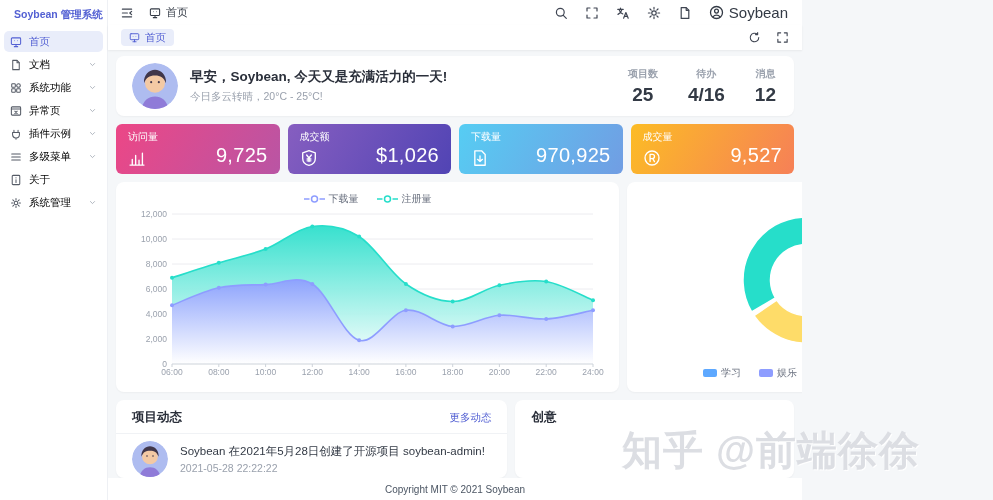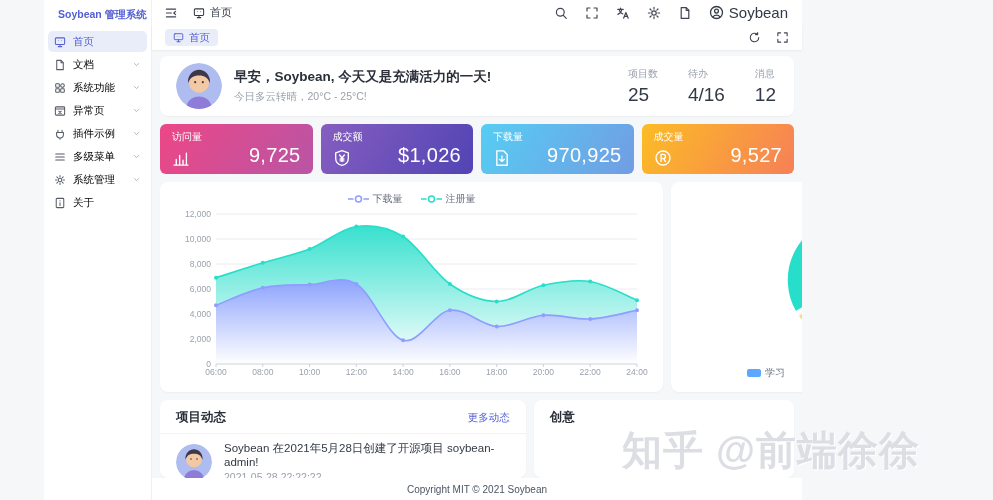--- a/index.html
+++ b/index.html
@@ -1,19 +1,19 @@
 <!DOCTYPE html>
 <html style="--primary: #5360d3;"><head>
 <meta charset="utf-8">
 <style>
   :root{ --primary:#5360d3; }
   *{box-sizing:border-box;}
   html,body{width:993px;height:500px;margin:0;overflow:hidden;background:#f5f7f9;
     font-family:"Liberation Sans","DejaVu Sans",sans-serif;-webkit-font-smoothing:antialiased;}
-  .app{display:flex;width:802px;height:500px;position:relative;padding-left:44px;}
+  .app{display:flex;width:802px;height:500px;position:relative;}
 
   
   .sidebar{width:108px;background:#fff;border-right:1px solid #eef0f4;flex-shrink:0;display:flex;flex-direction:column;}
   .logo{height:29px;display:flex;align-items:center;gap:5px;padding:0 9px;cursor:pointer;}
   .logo-title{font-size:10.5px;font-weight:700;color:var(--primary);white-space:nowrap;}
   #menu{list-style:none;margin:2px 0 0;padding:0 4px;display:flex;flex-direction:column;gap:2px;}
   .menu-item{height:21px;display:flex;align-items:center;gap:7px;padding:0 6px;border-radius:5px;color:#000000;cursor:pointer;}
   .menu-item .mi-label{font-size:10.5px;flex:1;white-space:nowrap;}
   .menu-item.active{background:#e9edfa;color:var(--primary);}
   .mi-icon{display:flex;color:#555b66;}
@@ -38,21 +38,21 @@
   .content{flex:1;min-height:0;padding:6px 8px 0;display:flex;flex-direction:column;gap:8px;overflow:hidden;}
   .card{background:#fff;border-radius:8px;box-shadow:0 1px 2px rgba(0,0,0,.04);}
 
   
   .greeting{height:60px;flex-shrink:0;display:flex;align-items:center;gap:12px;padding:0 16px;}
   .g-avatar{width:46px;height:46px;border-radius:50%;overflow:hidden;flex-shrink:0;}
   .g-text{flex:1;min-width:0;}
   .g-title{font-size:13.5px;font-weight:700;color:#2a2f3a;margin:0 0 4px;}
   .g-sub{font-size:10.5px;color:#9aa1ad;margin:0;}
   .g-stats{display:flex;gap:30px;padding-right:2px;}
-  .g-stat{text-align:left;}
+  .g-stat{text-align:center;font-weight:bold;}
   .g-stat-label{font-size:10px;color:#9aa1ad;margin-bottom:3px;}
   .g-stat-value{font-size:19px;color:#333a45;}
 
   
   .stat-row{display:grid;grid-template-columns:repeat(4,1fr);gap:8px;height:50px;flex-shrink:0;border-radius:8px;}
   .stat-card{border-radius:6px;padding:6px 12px 7px;color:#fff;display:flex;flex-direction:column;justify-content:space-between;}
   .sc-label{font-size:10px;}
   .sc-bottom{display:flex;justify-content:space-between;align-items:flex-end;}
   .sc-value{font-size:20px;font-weight:500;letter-spacing:.3px;}
 
@@ -178,40 +178,40 @@
           <span class="mi-label">多级菜单</span>
           <span class="mi-chevron">
             <svg class="ic" viewBox="0 0 14 14" width="9" height="9">
               <path d="M3.8 5.5L7 8.7l3.2-3.2"></path>
             </svg>
           </span>
         </li>
         <li class="menu-item">
           <span class="mi-icon">
             <svg class="ic" viewBox="0 0 14 14" width="12" height="12">
+              <rect x="2.6" y="1.6" width="8.8" height="10.8" rx="1"></rect>
+              <path d="M7 6.6V10"></path>
+              <circle class="fl" cx="7" cy="4.5" r=".65"></circle>
+            </svg>
+          </span>
+          <span class="mi-label">关于</span>
+        </li>
+        <li class="menu-item">
+          <span class="mi-icon">
+            <svg class="ic" viewBox="0 0 14 14" width="12" height="12">
               <circle cx="7" cy="7" r="2.1"></circle>
               <path d="M7 1.8v1.6M7 10.6v1.6M1.8 7h1.6M10.6 7h1.6M3.3 3.3l1.1 1.1M9.6 9.6l1.1 1.1M10.7 3.3L9.6 4.4M4.4 9.6l-1.1 1.1"></path>
             </svg>
           </span>
           <span class="mi-label">系统管理</span>
           <span class="mi-chevron">
             <svg class="ic" viewBox="0 0 14 14" width="9" height="9">
               <path d="M3.8 5.5L7 8.7l3.2-3.2"></path>
             </svg>
           </span>
-        </li>
-        <li class="menu-item">
-          <span class="mi-icon">
-            <svg class="ic" viewBox="0 0 14 14" width="12" height="12">
-              <rect x="2.6" y="1.6" width="8.8" height="10.8" rx="1"></rect>
-              <path d="M7 6.6V10"></path>
-              <circle class="fl" cx="7" cy="4.5" r=".65"></circle>
-            </svg>
-          </span>
-          <span class="mi-label">关于</span>
         </li>
       </ul>
   </aside>
 
   <div class="main">
 
     <header class="topbar">
       <div class="topbar-left">
         <span class="icon-btn" id="collapse-btn">
             <svg class="ic" viewBox="0 0 14 14" width="14" height="14">

